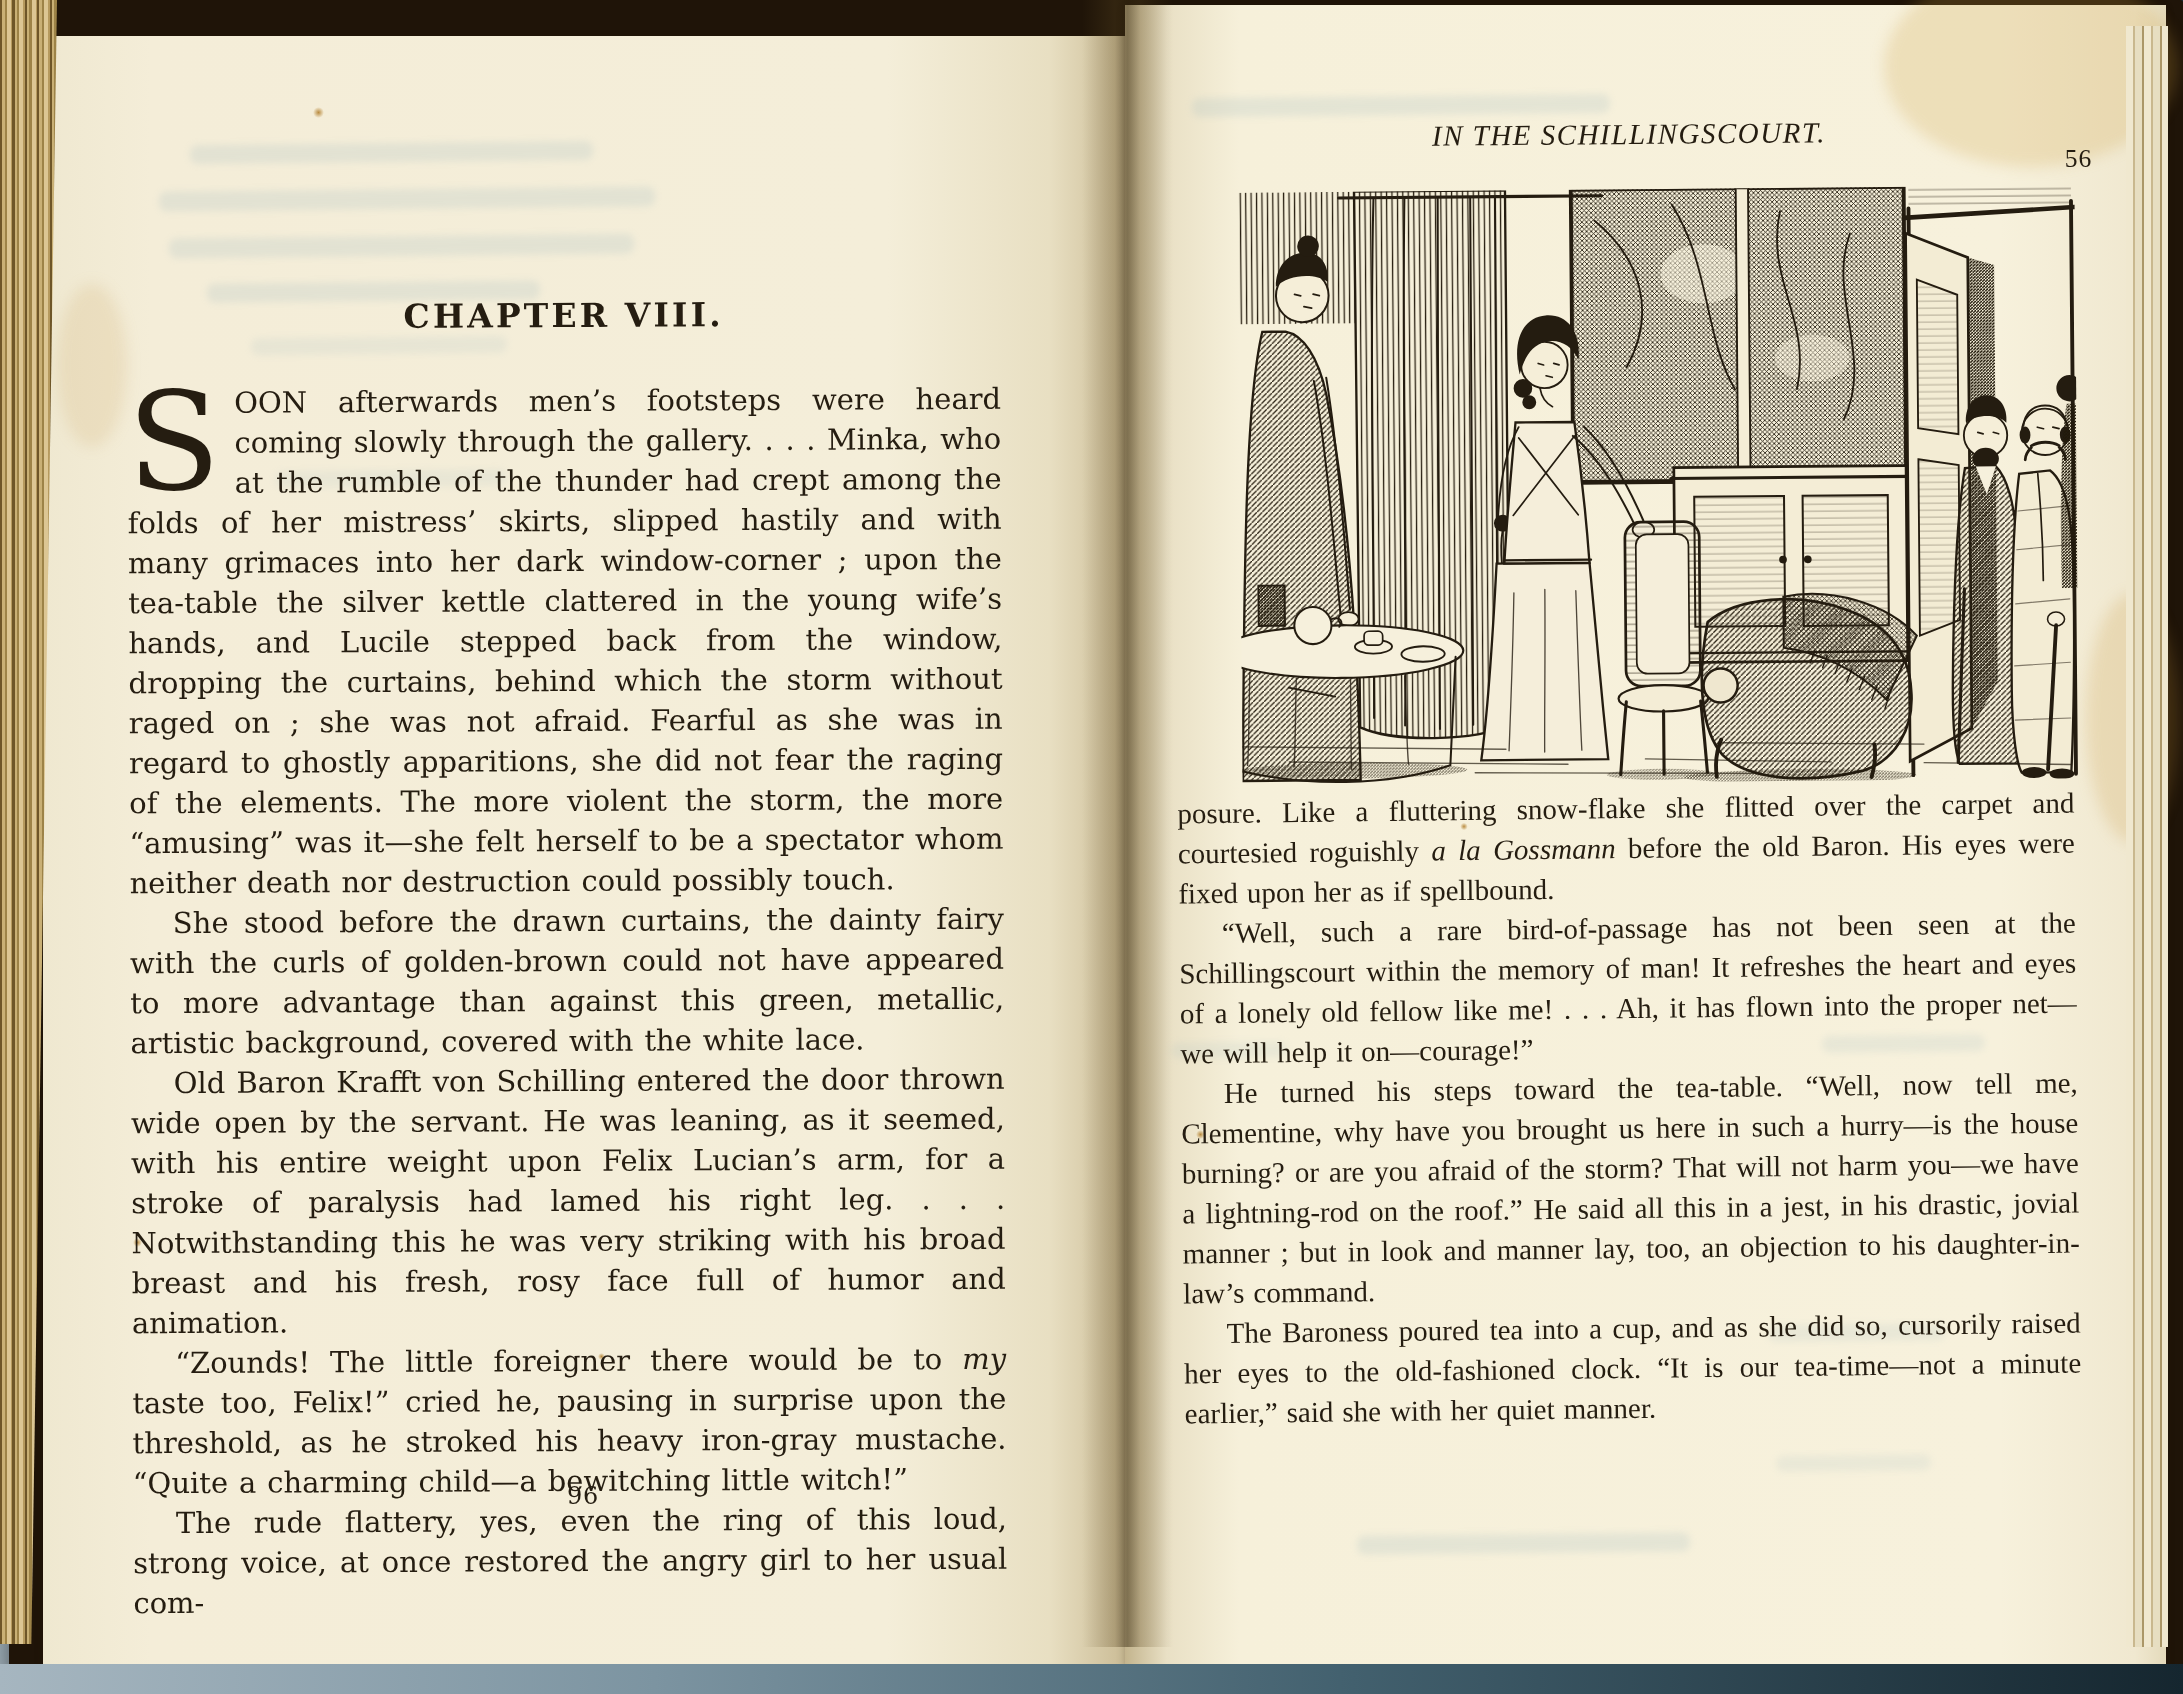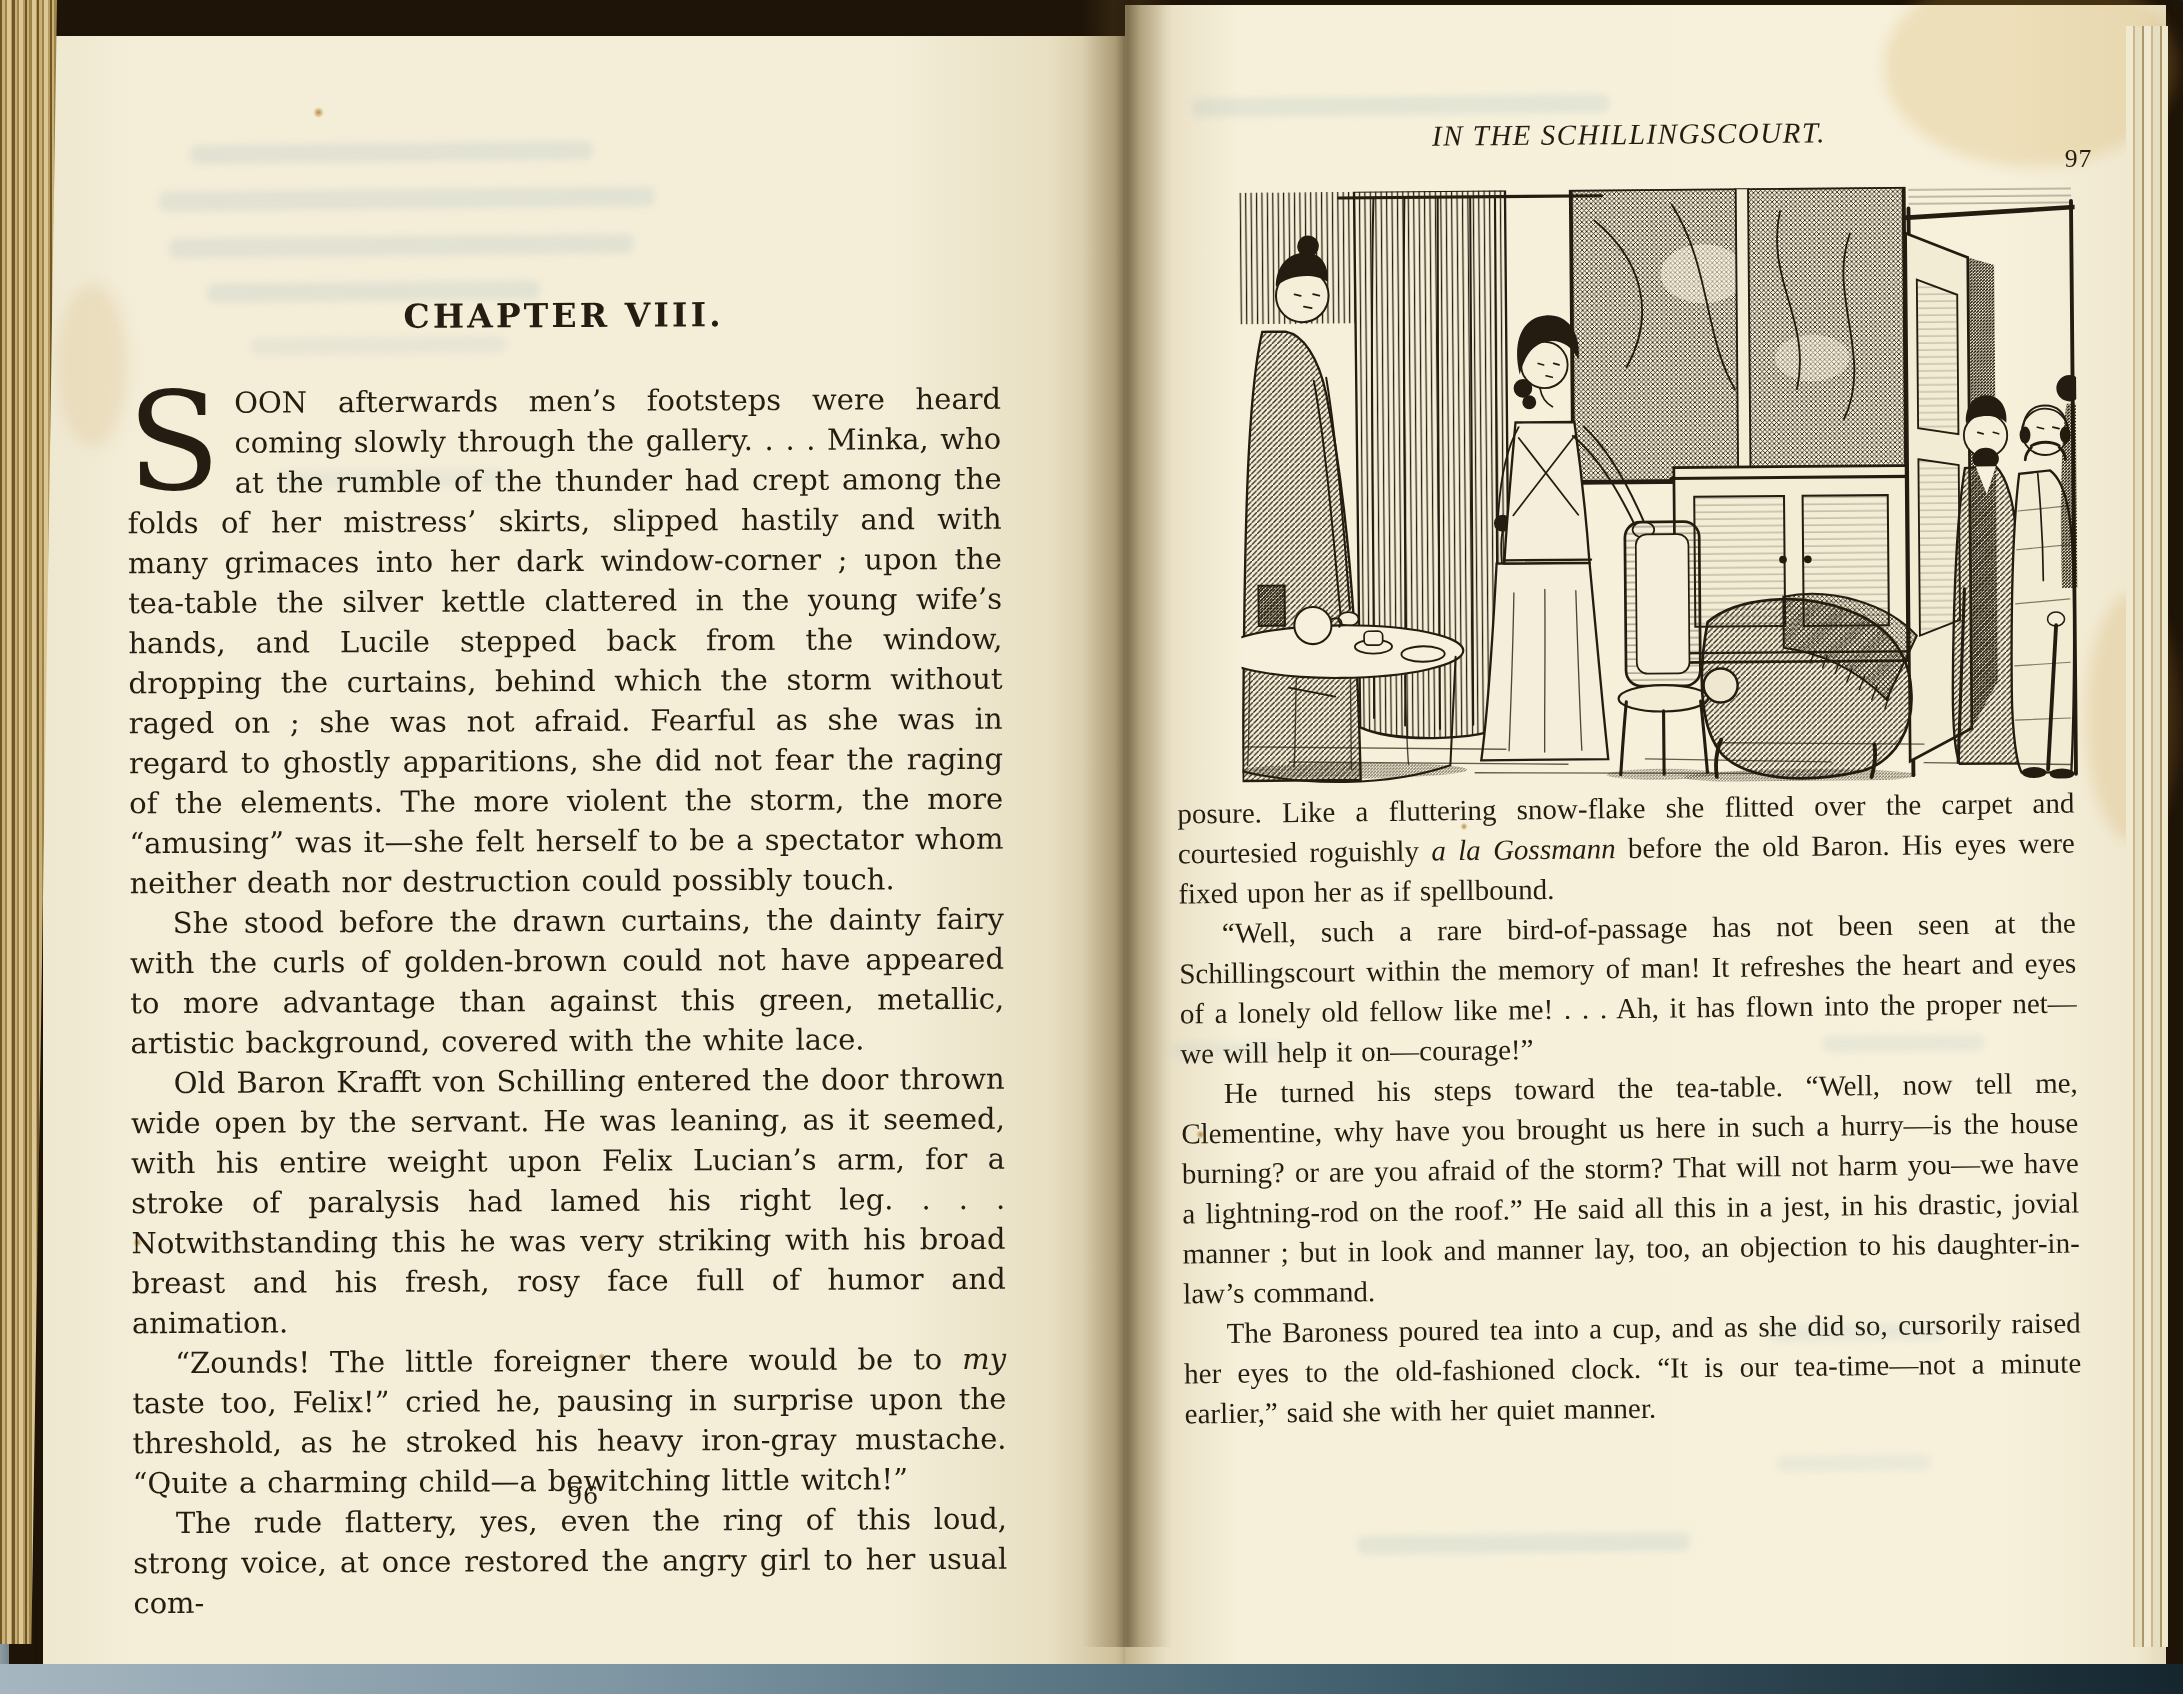--- a/index.html
+++ b/index.html
@@ -80,21 +80,21 @@
     <div class="ghost" style="left:666px;top:542px;width:147px;height:15.5px;opacity:.14;"></div>
     <div class="ghost" style="left:697px;top:1030px;width:163px;height:17px;opacity:.16;"></div>
     <div class="ghost" style="left:46px;top:1037px;width:116px;height:15.5px;opacity:.14;"></div>
     <div class="ghost" style="left:643px;top:1319px;width:178px;height:17px;opacity:.15;"></div>
     <div class="ghost" style="left:232px;top:1529px;width:333px;height:18.6px;"></div>
     <div class="ghost" style="left:651px;top:1450px;width:155px;height:15.5px;opacity:.14;"></div>
     <div class="fox" style="left:335px;top:818px;width:7.7px;height:7.7px;"></div>
     <div class="fox" style="left:71px;top:1125px;width:9.3px;height:9.3px;"></div>
 
     <div class="header-row">IN THE SCHILLINGSCOURT.</div>
-    <div class="pagenum pagenum-right">97</div>
+    <div class="pagenum pagenum-right">56</div>
 
     <svg class="illustration" viewBox="0 0 1080 766" xmlns="http://www.w3.org/2000/svg">
       <defs>
         <pattern id="hv" width="7" height="7" patternUnits="userSpaceOnUse">
           <line x1="3" y1="0" x2="3" y2="7" stroke="#2a2113" stroke-width="1.7"></line>
         </pattern>
         <pattern id="hvd" width="4" height="4" patternUnits="userSpaceOnUse">
           <line x1="2" y1="0" x2="2" y2="4" stroke="#241c0f" stroke-width="1.9"></line>
         </pattern>
         <pattern id="hd" width="7" height="7" patternUnits="userSpaceOnUse">

